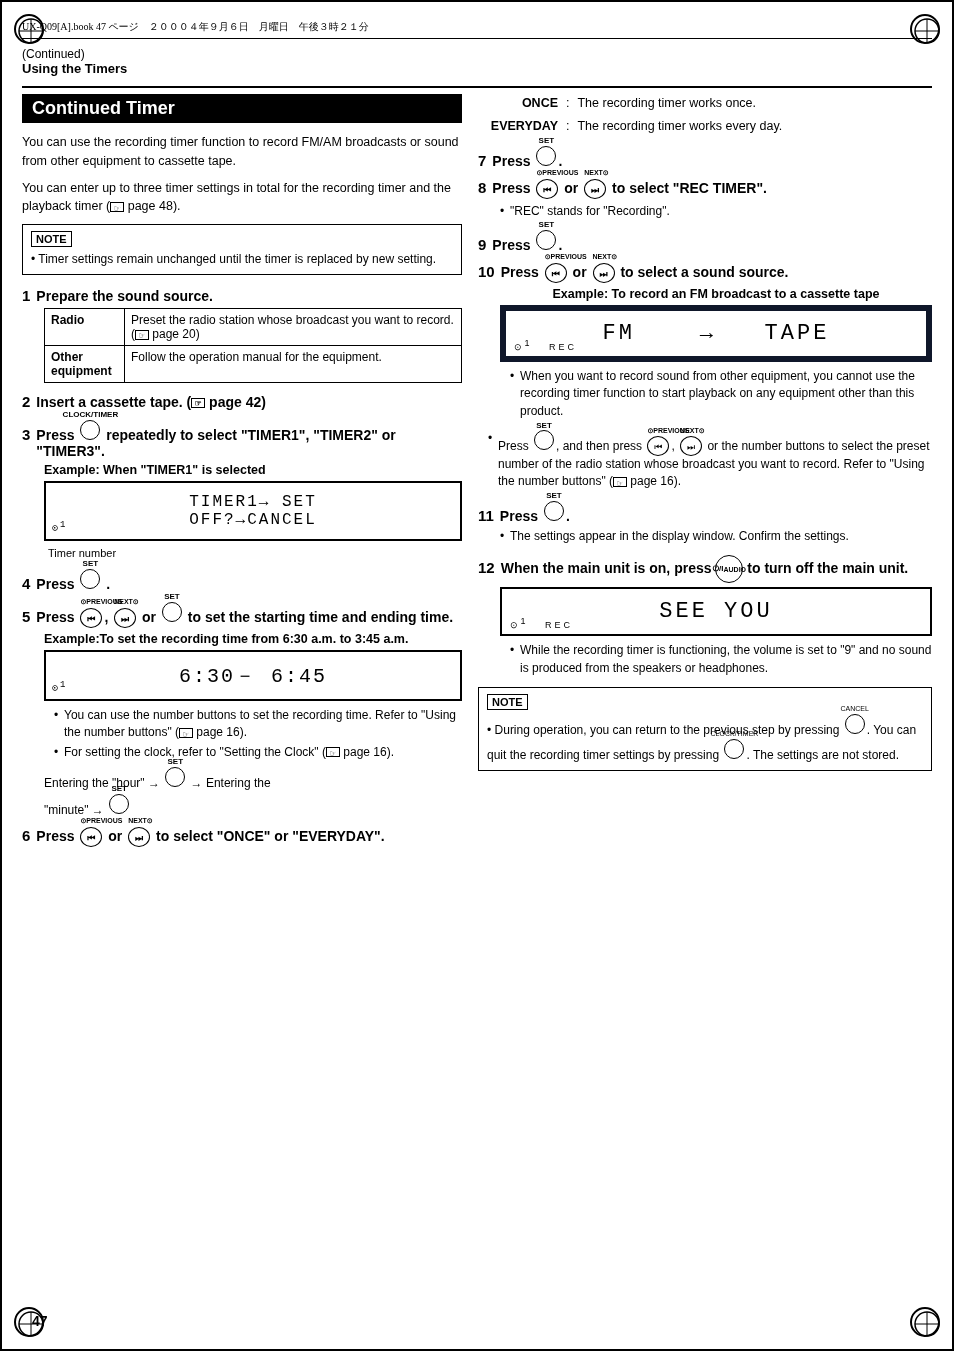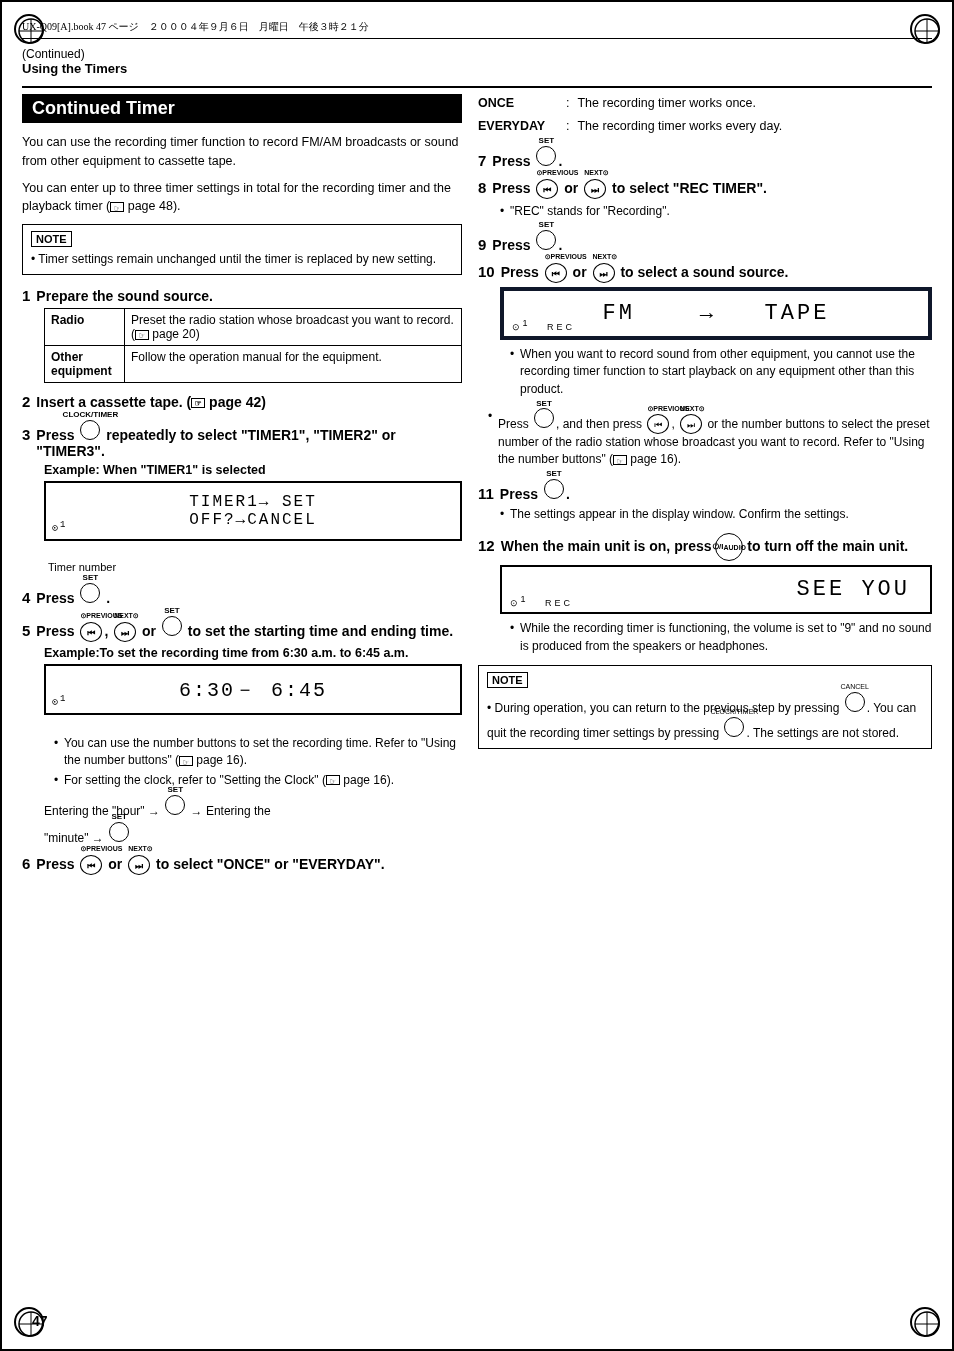--- a/index.html
+++ b/index.html
@@ -162,21 +162,21 @@
     
     .example-label {
       font-family: Arial, sans-serif;
       font-size: 12.5px;
       font-weight: bold;
       margin-bottom: 4px;
     }
     .display-box {
       border: 2px solid #000;
       padding: 10px 4px;
-      margin-bottom: 20px;
+      margin-bottom: 6px;
       font-family: 'Courier New', Courier, monospace;
       font-size: 16px;
       letter-spacing: 2px;
       text-align: center;
       position: relative;
     }
     .display-box-label {
       font-family: Arial, sans-serif;
       font-size: 11px;
       text-align: left;
@@ -219,49 +219,50 @@
     .oe-row {
       display: flex;
       gap: 8px;
       margin-bottom: 4px;
       align-items: flex-start;
     }
     .oe-label {
       font-weight: bold;
       width: 80px;
       flex-shrink: 0;
+      text-align: right;
     }
     .oe-sep {
       flex-shrink: 0;
     }
 
     
     .fm-tape-display {
-      border: 4px solid #0f172a;
+      border: 6px solid #0f172a;
       padding: 10px 20px;
       text-align: center;
       font-family: 'Courier New', Courier, monospace;
       font-size: 22px;
       letter-spacing: 3px;
       margin-bottom: 6px;
       position: relative;
     }
     .fm-tape-icon {
       position: absolute;
       bottom: 4px;
       left: 8px;
       font-size: 9px;
       font-family: Arial, sans-serif;
     }
 
     
     .see-you-display {
       border: 2px solid #000;
       padding: 10px 20px;
-      text-align: right;
+      text-align: center;
       font-family: 'Courier New', Courier, monospace;
       font-size: 22px;
       letter-spacing: 3px;
       margin-bottom: 6px;
       position: relative;
     }
 
     .divider-line {
       border-top: 2px solid #000;
       margin: 6px 0;
@@ -435,21 +436,21 @@
               <span style="font-size:7px;position:absolute;top:-10px;left:0;font-weight:bold;font-family:Arial;">NEXT⊙</span>
               <span style="display:inline-block;width:22px;height:20px;border:1.5px solid #000;border-radius:50%;font-size:9px;text-align:center;line-height:20px;font-family:Arial;">⏭</span>
             </span> or
             <span style="position:relative;display:inline-block;margin:0 2px;">
               <span style="font-size:8px;position:absolute;top:-10px;left:50%;transform:translateX(-50%);font-weight:bold;font-family:Arial;">SET</span>
               <span style="display:inline-block;width:20px;height:20px;border:1.5px solid #000;border-radius:50%;font-size:8px;text-align:center;line-height:20px;font-family:Arial;"></span>
             </span>
             to set the starting time and ending time.</span>
         </div>
         <div style="margin-left:22px;">
-          <div class="example-label">Example:To set the recording time from 6:30 a.m. to 6:45 a.m.</div>
+          <div class="example-label">Example:To set the recording time from 6:30 a.m. to 3:45 a.m.</div>
           <div class="display-box">
             <div style="font-size:20px;letter-spacing:2px;">6:30－ 6:45</div>
             <div class="display-icon">⊙<sup>1</sup></div>
           </div>
           <ul class="bullet-list">
             <li>You can use the number buttons to set the recording time. Refer to "Using the number buttons" (<span style="border:1px solid #000;display:inline-block;width:14px;height:10px;font-size:8px;text-align:center;vertical-align:middle;">☞</span> page 16).</li>
             <li>For setting the clock, refer to "Setting the Clock" (<span style="border:1px solid #000;display:inline-block;width:14px;height:10px;font-size:8px;text-align:center;vertical-align:middle;">☞</span> page 16).</li>
           </ul>
           <div class="inline-formula">
             Entering the "hour" → <span style="position:relative;display:inline-block;margin:0 2px;"><span style="font-size:8px;position:absolute;top:-10px;left:50%;transform:translateX(-50%);font-weight:bold;font-family:Arial;">SET</span><span style="display:inline-block;width:20px;height:20px;border:1.5px solid #000;border-radius:50%;"></span></span> → Entering the
@@ -543,20 +544,21 @@
               <span style="font-size:7px;position:absolute;top:-10px;left:0;font-weight:bold;font-family:Arial;">⊙PREVIOUS</span>
               <span style="display:inline-block;width:22px;height:20px;border:1.5px solid #000;border-radius:50%;font-size:9px;text-align:center;line-height:20px;font-family:Arial;">⏮</span>
             </span> or
             <span style="position:relative;display:inline-block;margin:0 2px;">
               <span style="font-size:7px;position:absolute;top:-10px;left:0;font-weight:bold;font-family:Arial;">NEXT⊙</span>
               <span style="display:inline-block;width:22px;height:20px;border:1.5px solid #000;border-radius:50%;font-size:9px;text-align:center;line-height:20px;font-family:Arial;">⏭</span>
             </span>
             to select a sound source.</span>
         </div>
         <div style="margin-left:22px;">
+          <div class="example-title">Example: To record an FM broadcast to a cassette tape</div>
           <div class="fm-tape-display">
             <span>FM &nbsp;&nbsp; → &nbsp; TAPE</span>
             <div class="fm-tape-icon">⊙<sup>1</sup> &nbsp; REC</div>
           </div>
           <ul class="bullet-list">
             <li>When you want to record sound from other equipment, you cannot use the recording timer function to start playback on any equipment other than this product.</li>
           </ul>
         </div>
       </div>
 

